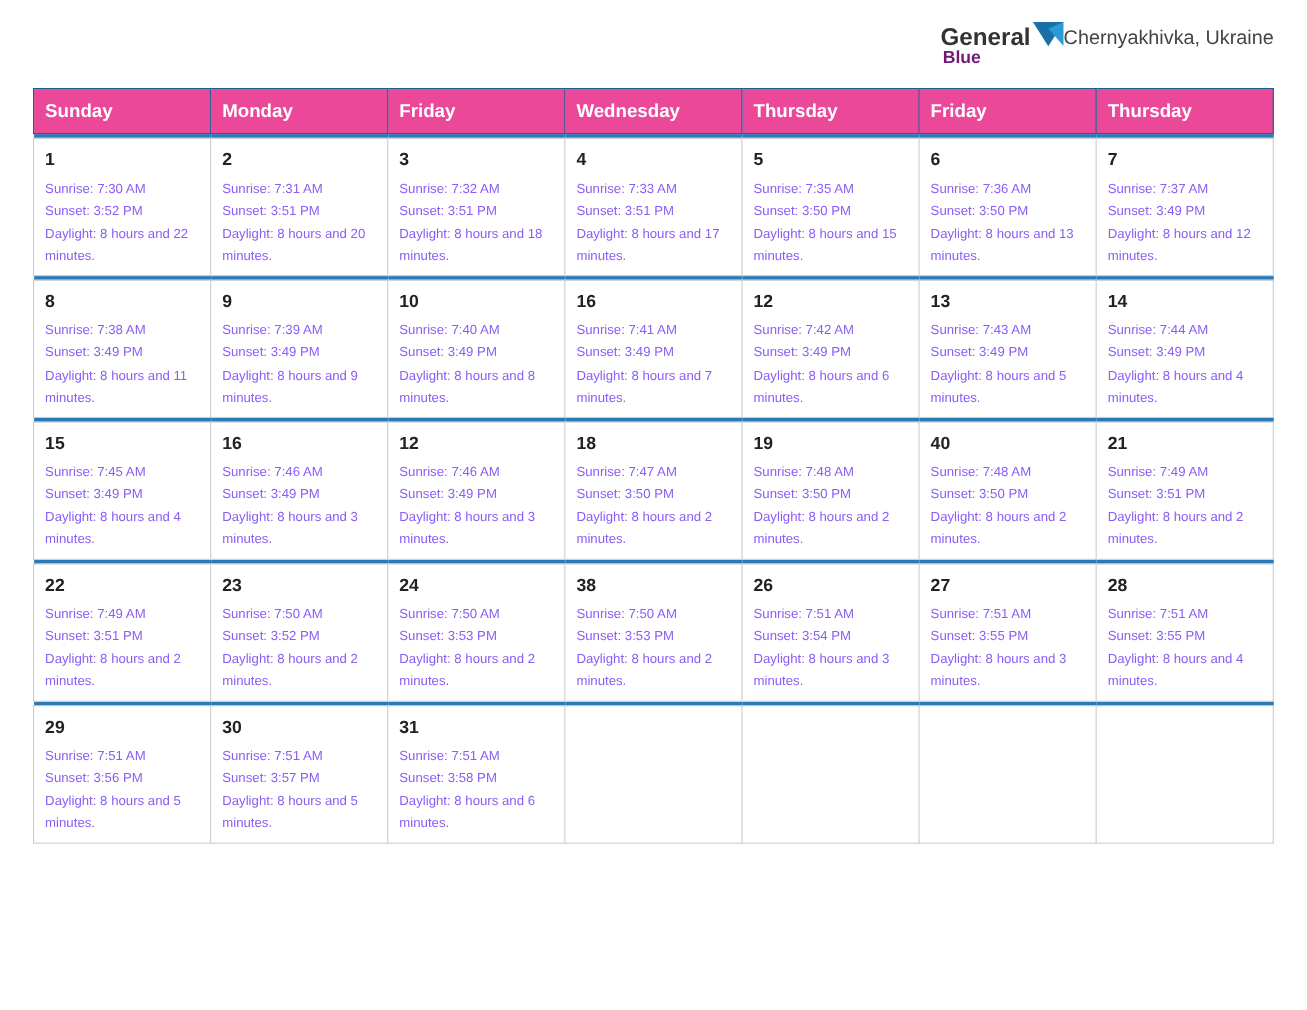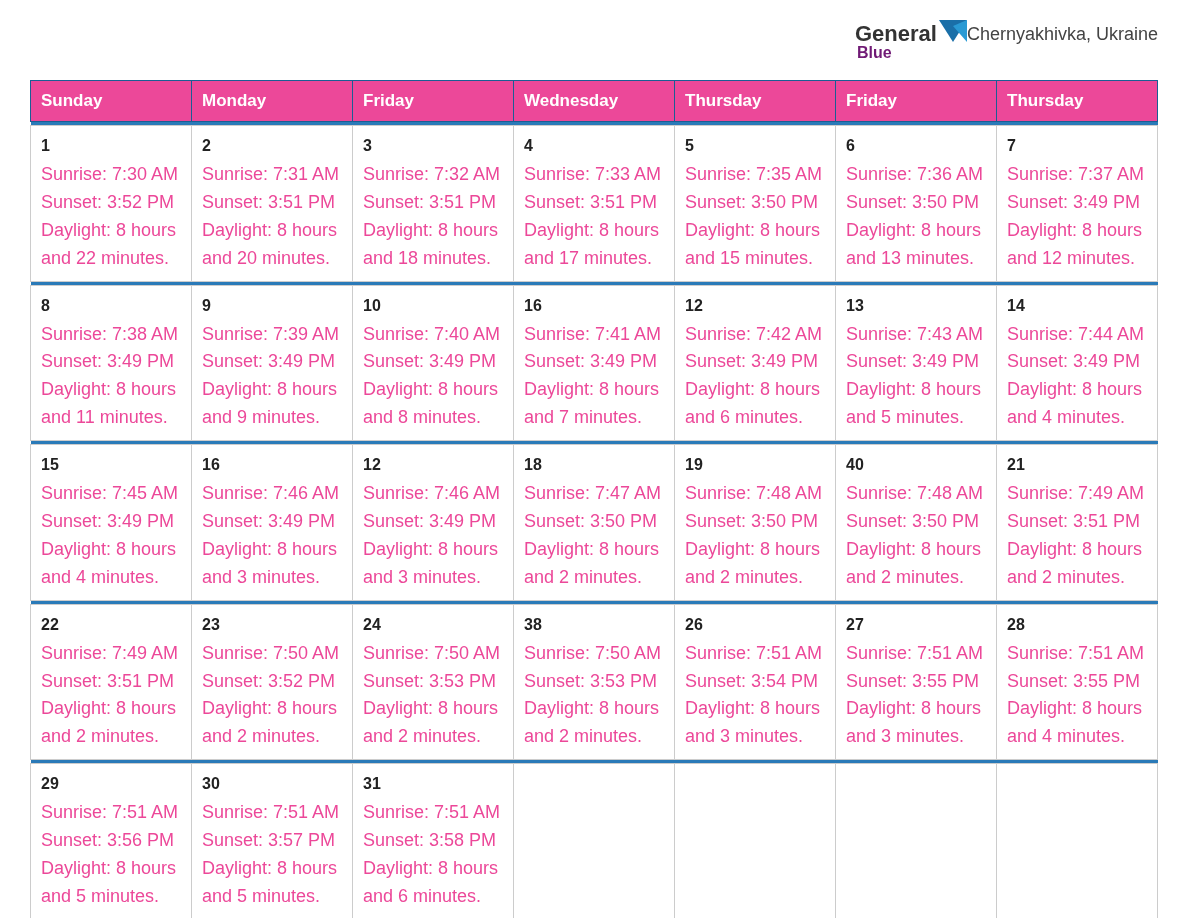--- a/index.html
+++ b/index.html
@@ -77,22 +77,22 @@
       line-height: 1.5;
       height: 110px;
     }
     .day-num {
       font-size: 16px;
       font-weight: bold;
       display: block;
       margin-bottom: 3px;
     }
     .day-info {
-      font-size: 18px;
-      color: #ec4899;
+      font-size: 12px;
+      color: #8b5cf6;
       line-height: 1.55;
     }
     tbody tr:nth-child(odd) td {
       background: #f9f9f9;
     }
     tbody tr:nth-child(even) td {
       background: #fff;
     }
     td.empty {
       background: #fff !important;

